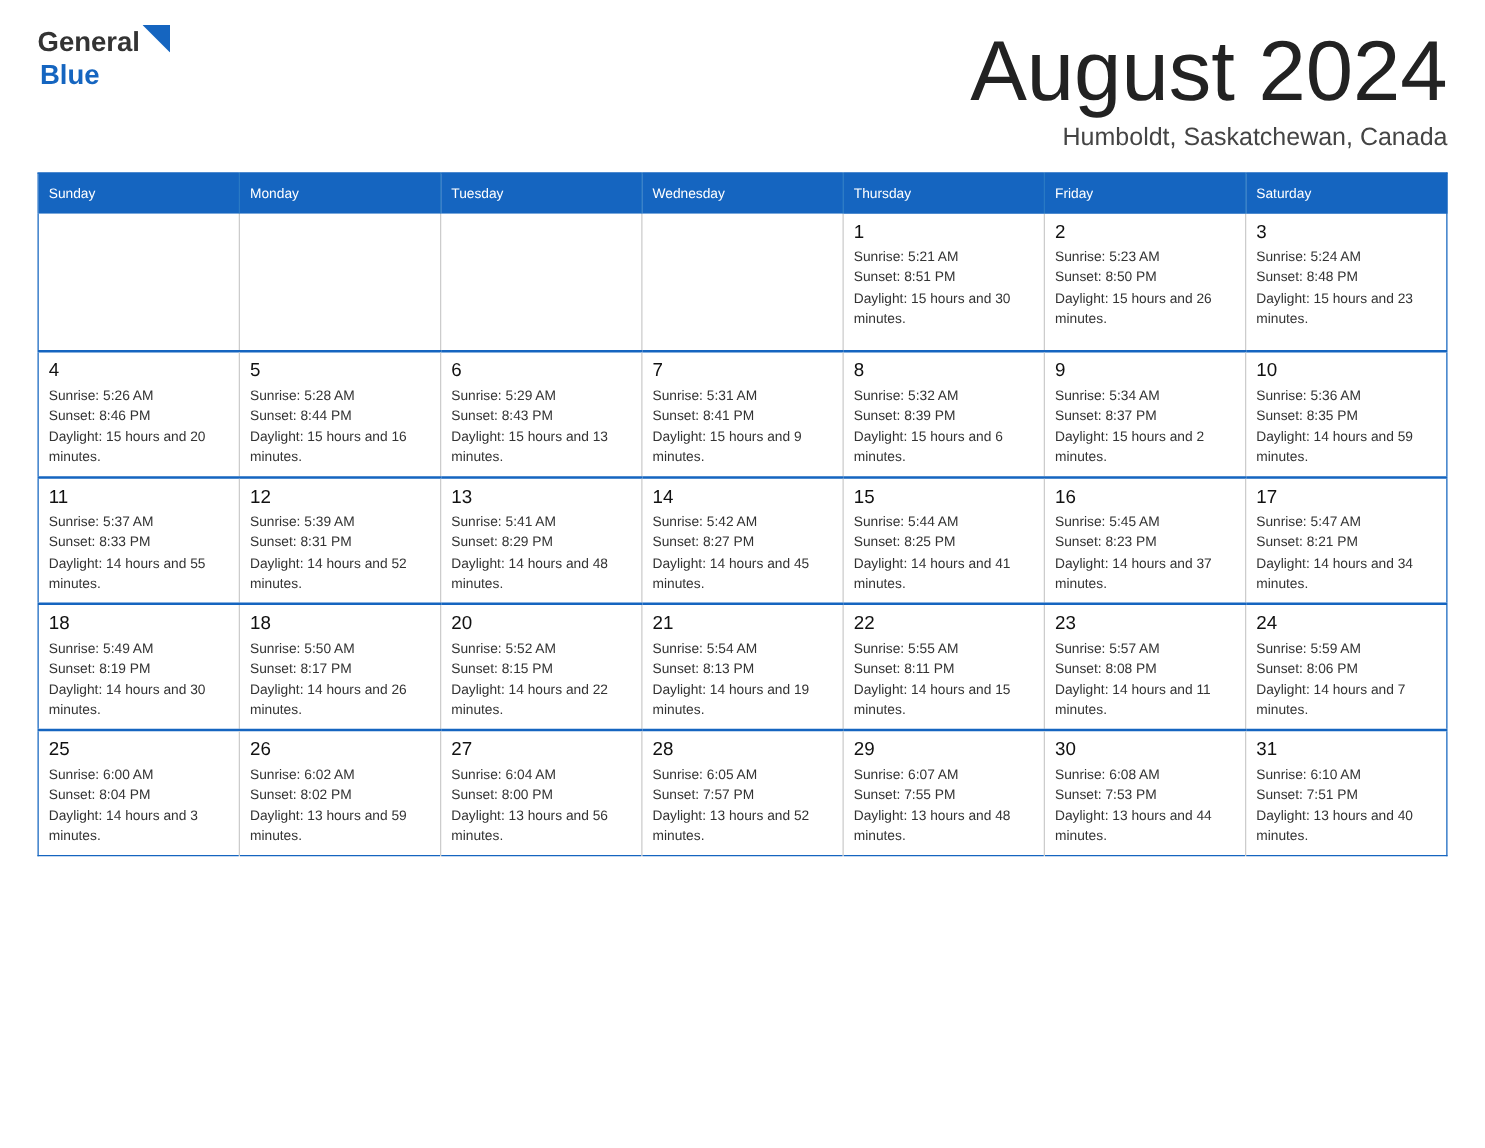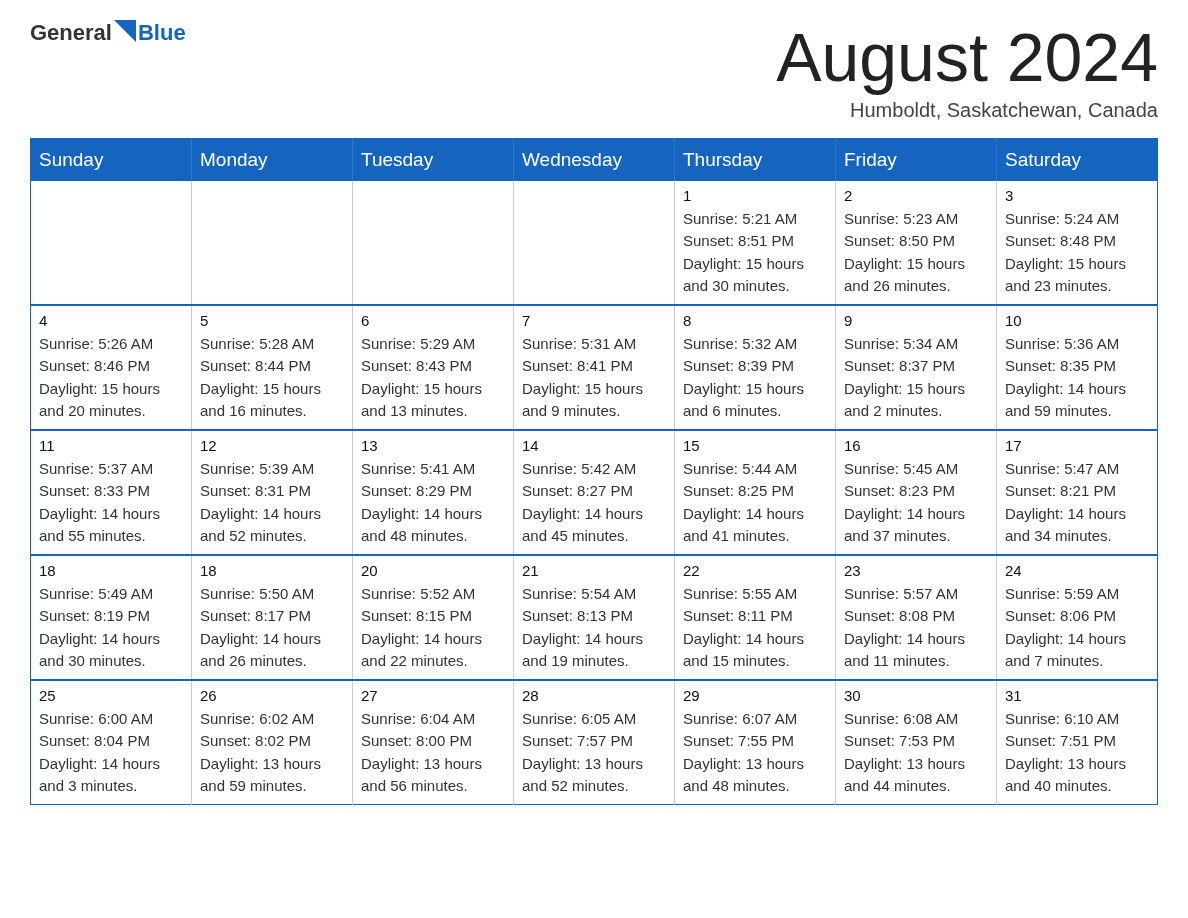--- a/index.html
+++ b/index.html
@@ -26,21 +26,21 @@
       font-weight: bold;
       color: #333;
     }
     .logo-text-blue {
       font-size: 22px;
       font-weight: bold;
       color: #1565c0;
     }
     .logo-icon-area {
       display: flex;
-      flex-direction: row;
+      flex-direction: column;
       align-items: flex-start;
     }
     .logo-row1 {
       display: flex;
       align-items: center;
     }
     .logo-row2 {
       display: flex;
       align-items: center;
       margin-left: 2px;
@@ -62,21 +62,21 @@
     .calendar {
       width: 100%;
       border-collapse: collapse;
       border: 1px solid #1565c0;
     }
     .calendar th {
       background-color: #1565c0;
       color: #fff;
       padding: 10px 8px;
       text-align: left;
-      font-size: 19px;
+      font-size: 11px;
       font-weight: normal;
       border-right: 1px solid #2979c4;
     }
     .calendar th:last-child {
       border-right: none;
     }
     .calendar td {
       vertical-align: top;
       padding: 6px 8px;
       border-right: 1px solid #ccc;
@@ -93,21 +93,21 @@
       border-bottom: none;
     }
     .day-number {
       font-size: 15px;
       font-weight: normal;
       color: #111;
       display: block;
       margin-bottom: 4px;
     }
     .day-info {
-      font-size: 15px;
+      font-size: 11px;
       color: #333;
       line-height: 1.5;
     }
     .empty-cell {
       background: #fff;
     }
   </style>
 </head>
 <body>
 

